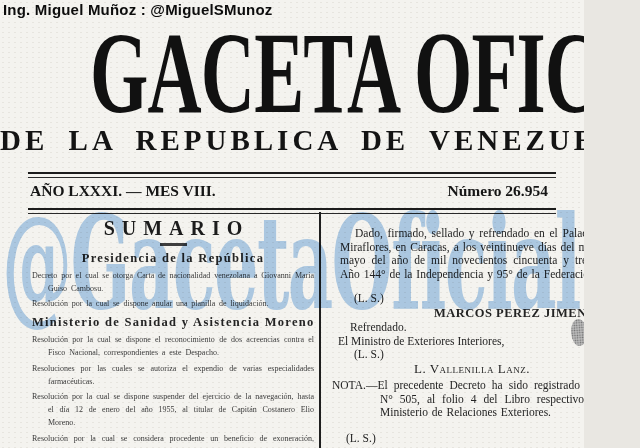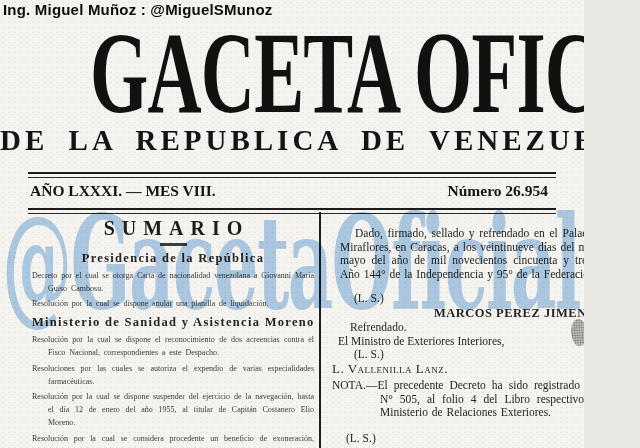--- a/index.html
+++ b/index.html
@@ -72,21 +72,21 @@
   .ls{margin:0;padding-left:22px;}
   .ls-1{margin-top:11px;}
   .president{
     margin:1px 0 0 0;text-align:right;padding-right:12px;
     font-weight:bold;font-size:12.5px;letter-spacing:0.5px;
   }
   .refrendado{margin:1px 0 0 0;padding-left:18px;}
   .minister-line{margin:0;padding-left:6px;}
   .ls-2{margin:0;}
   .minister-name{
-    margin:0;text-align:left;padding-right:8px;
+    margin:0;text-align:center;padding-right:8px;
     font-variant:small-caps;font-size:13px;letter-spacing:0.5px;color:#1e1e1e;
   }
   .nota{
     margin:4px 0 0 0;text-align:justify;
     padding-left:48px;text-indent:-48px;word-spacing:1px;
   }
   .ls-3{margin-top:12px;padding-left:14px;}
   .encargado-name{
     margin:9px 0 0 0;text-align:center;padding-left:55px;
     font-variant:small-caps;font-size:13px;letter-spacing:0.5px;color:#1e1e1e;

